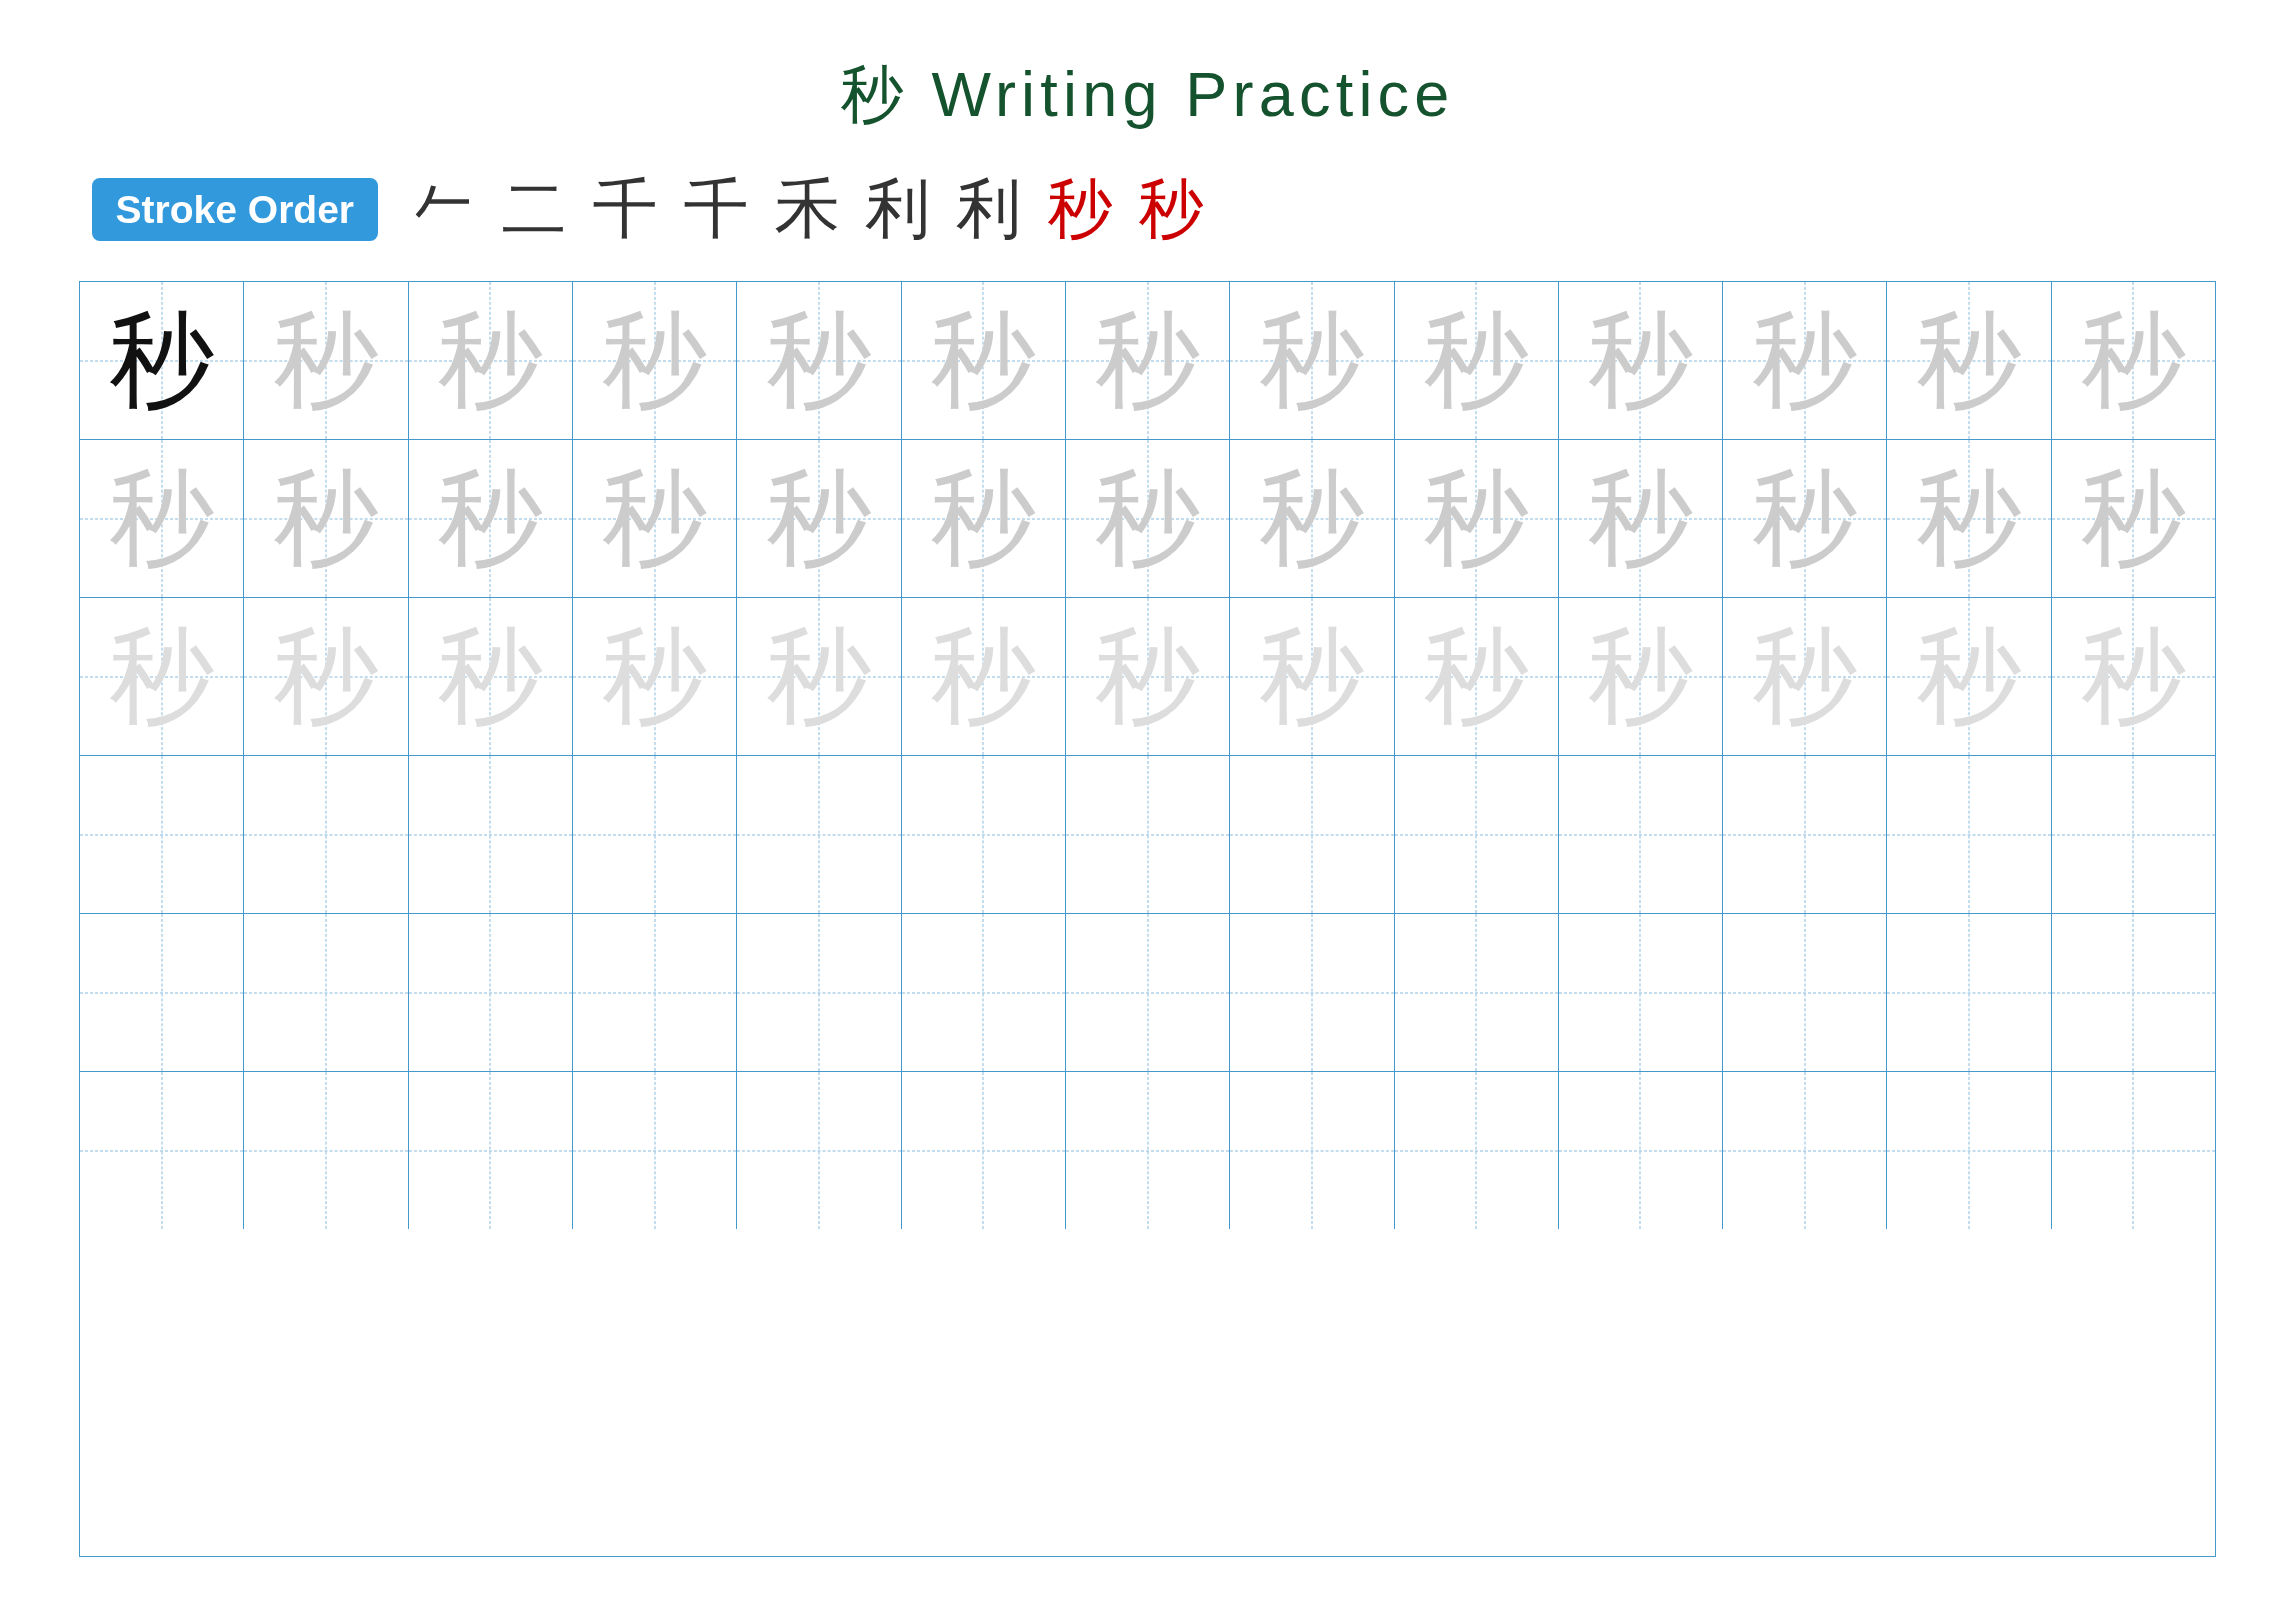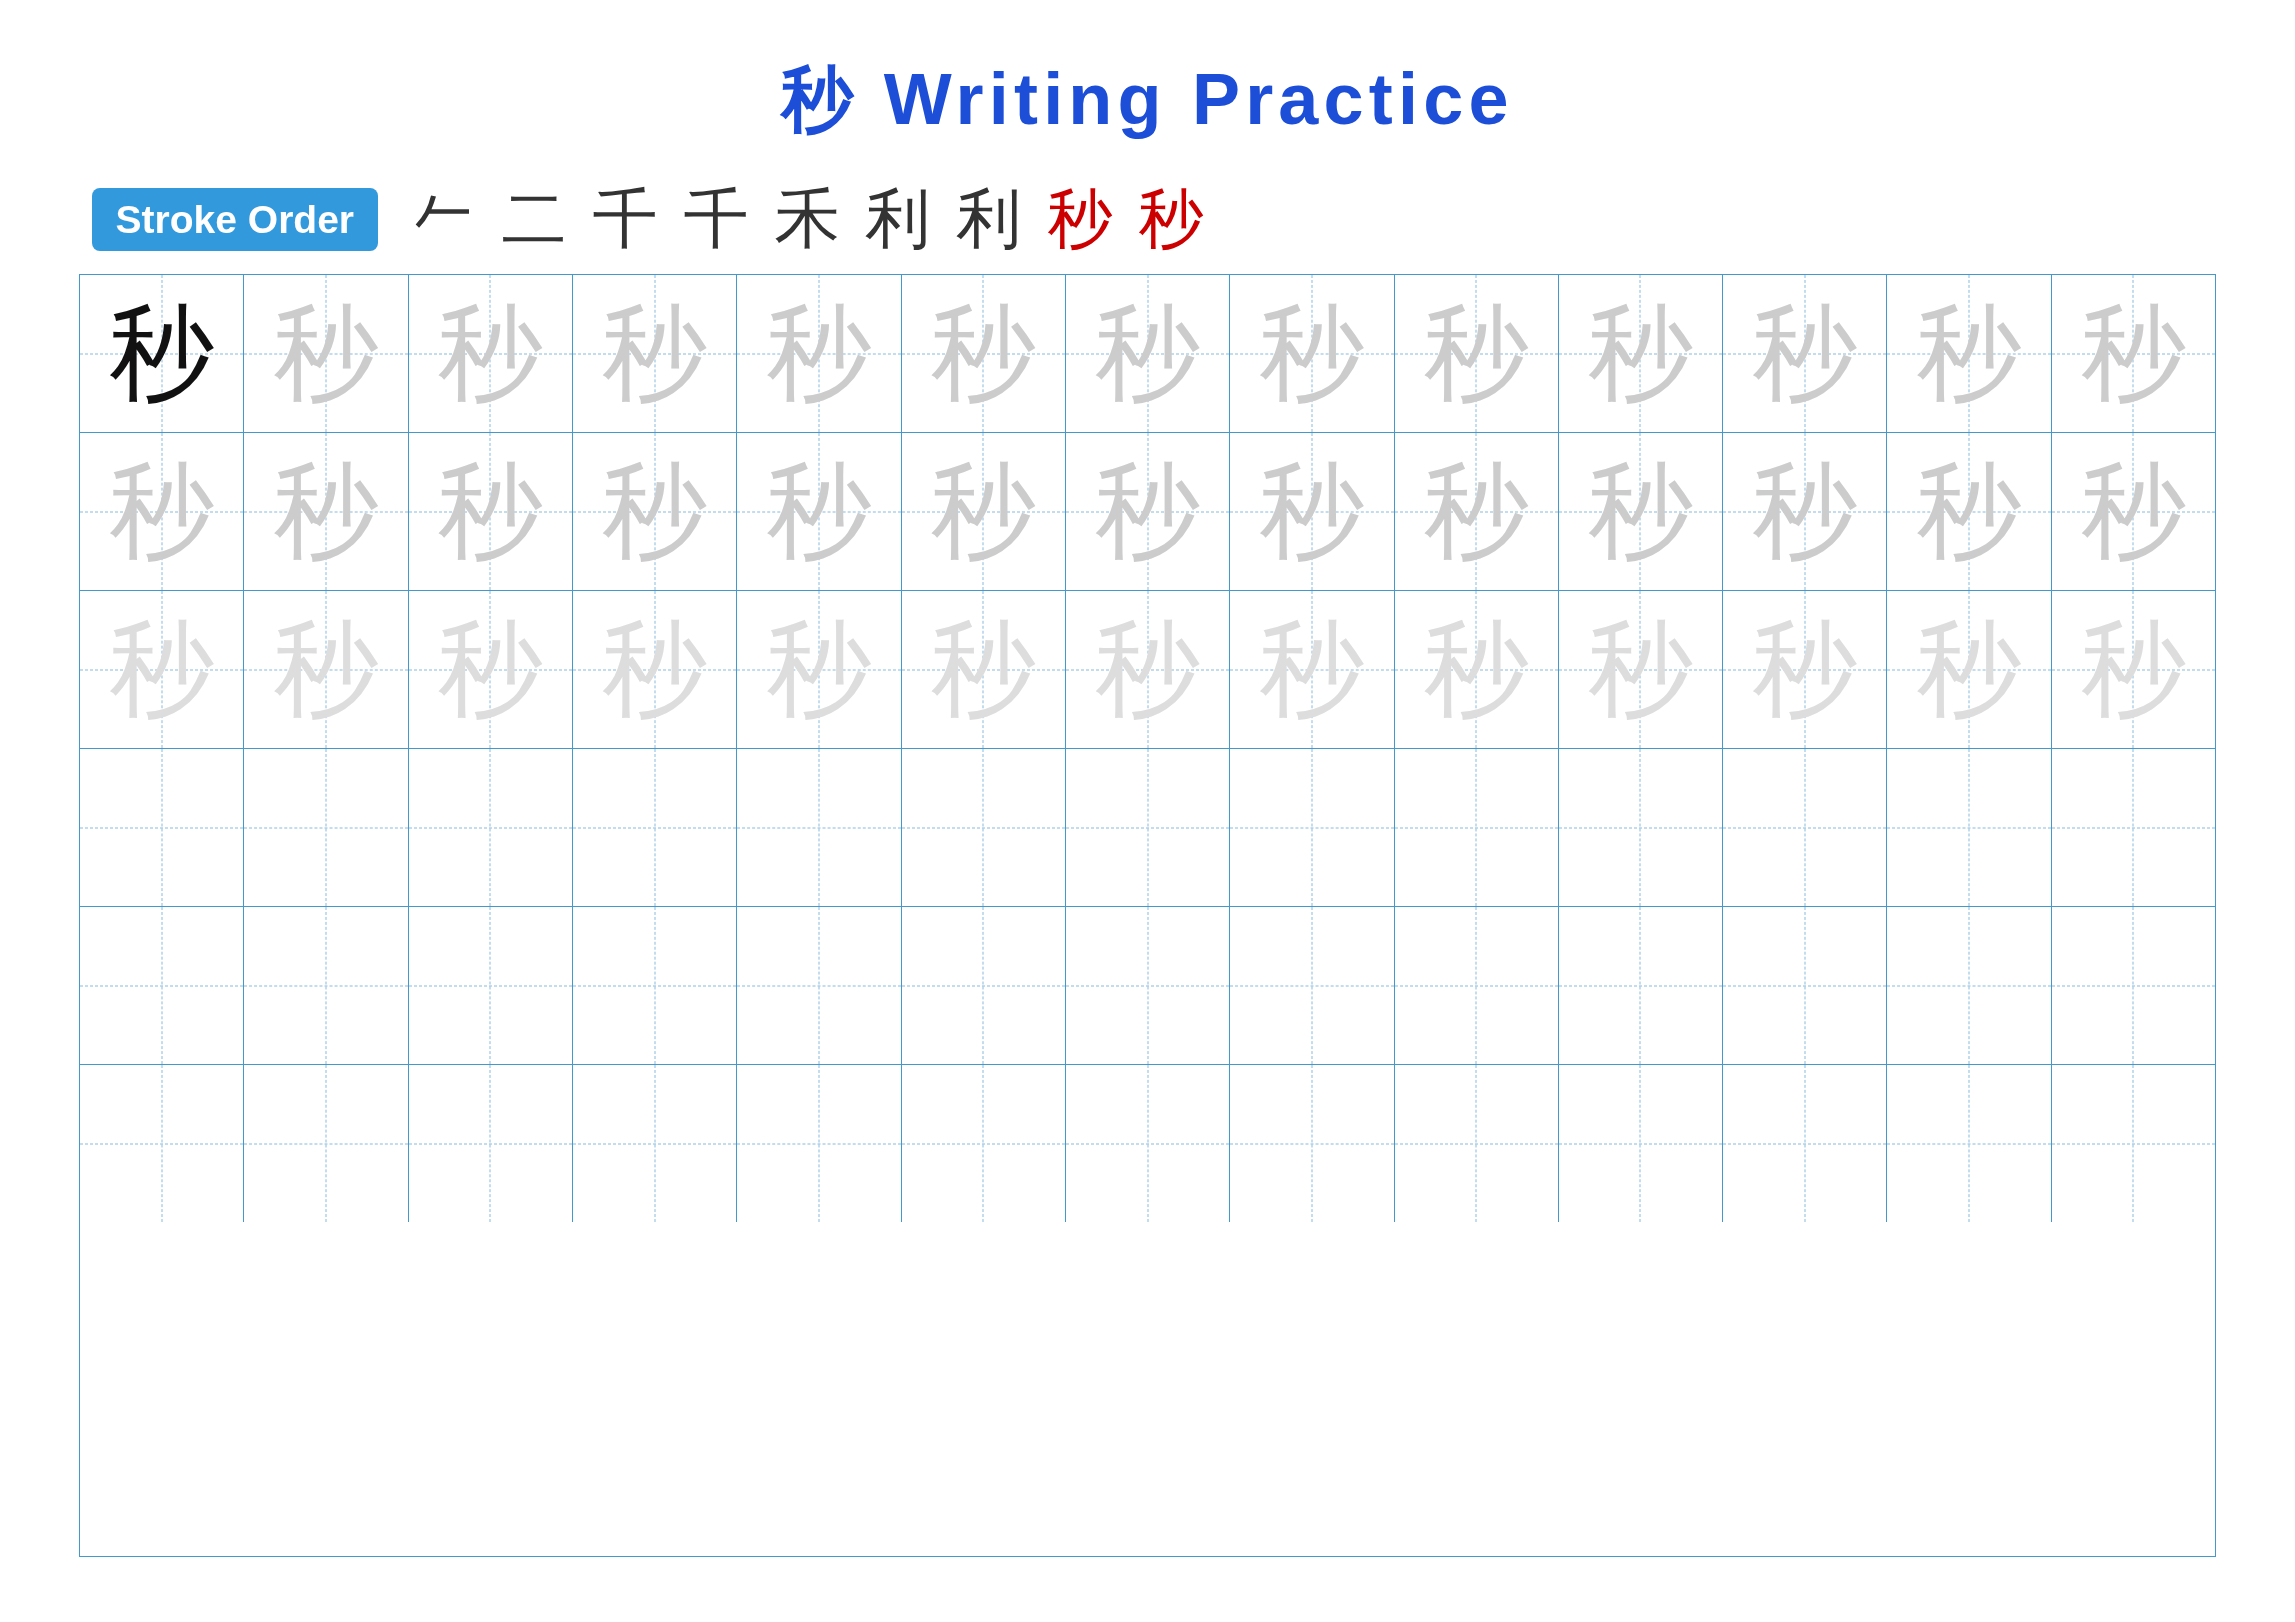--- a/index.html
+++ b/index.html
@@ -19,33 +19,33 @@
       background: #fff;
       position: relative;
       display: flex;
       flex-direction: column;
       align-items: center;
       padding: 52px 79px 65px 79px;
     }
 
     
     .title {
-      font-size: 72px;
-      font-weight: bold;
-      color: #1d4ed8;
+      font-size: 63px;
+      font-weight: normal;
+      color: #14532d;
       margin-bottom: 39px;
       letter-spacing: 5.2px;
     }
 
     
     .stroke-order-row {
       display: flex;
       align-items: center;
       width: 100%;
-      margin-bottom: 22px;
+      margin-bottom: 39px;
       padding-left: 13px;
     }
 
     .stroke-order-badge {
       background: #3399dd;
       color: #ffffff;
       font-size: 39px;
       font-weight: bold;
       padding: 9.2px 23.6px;
       border-radius: 7.9px;

